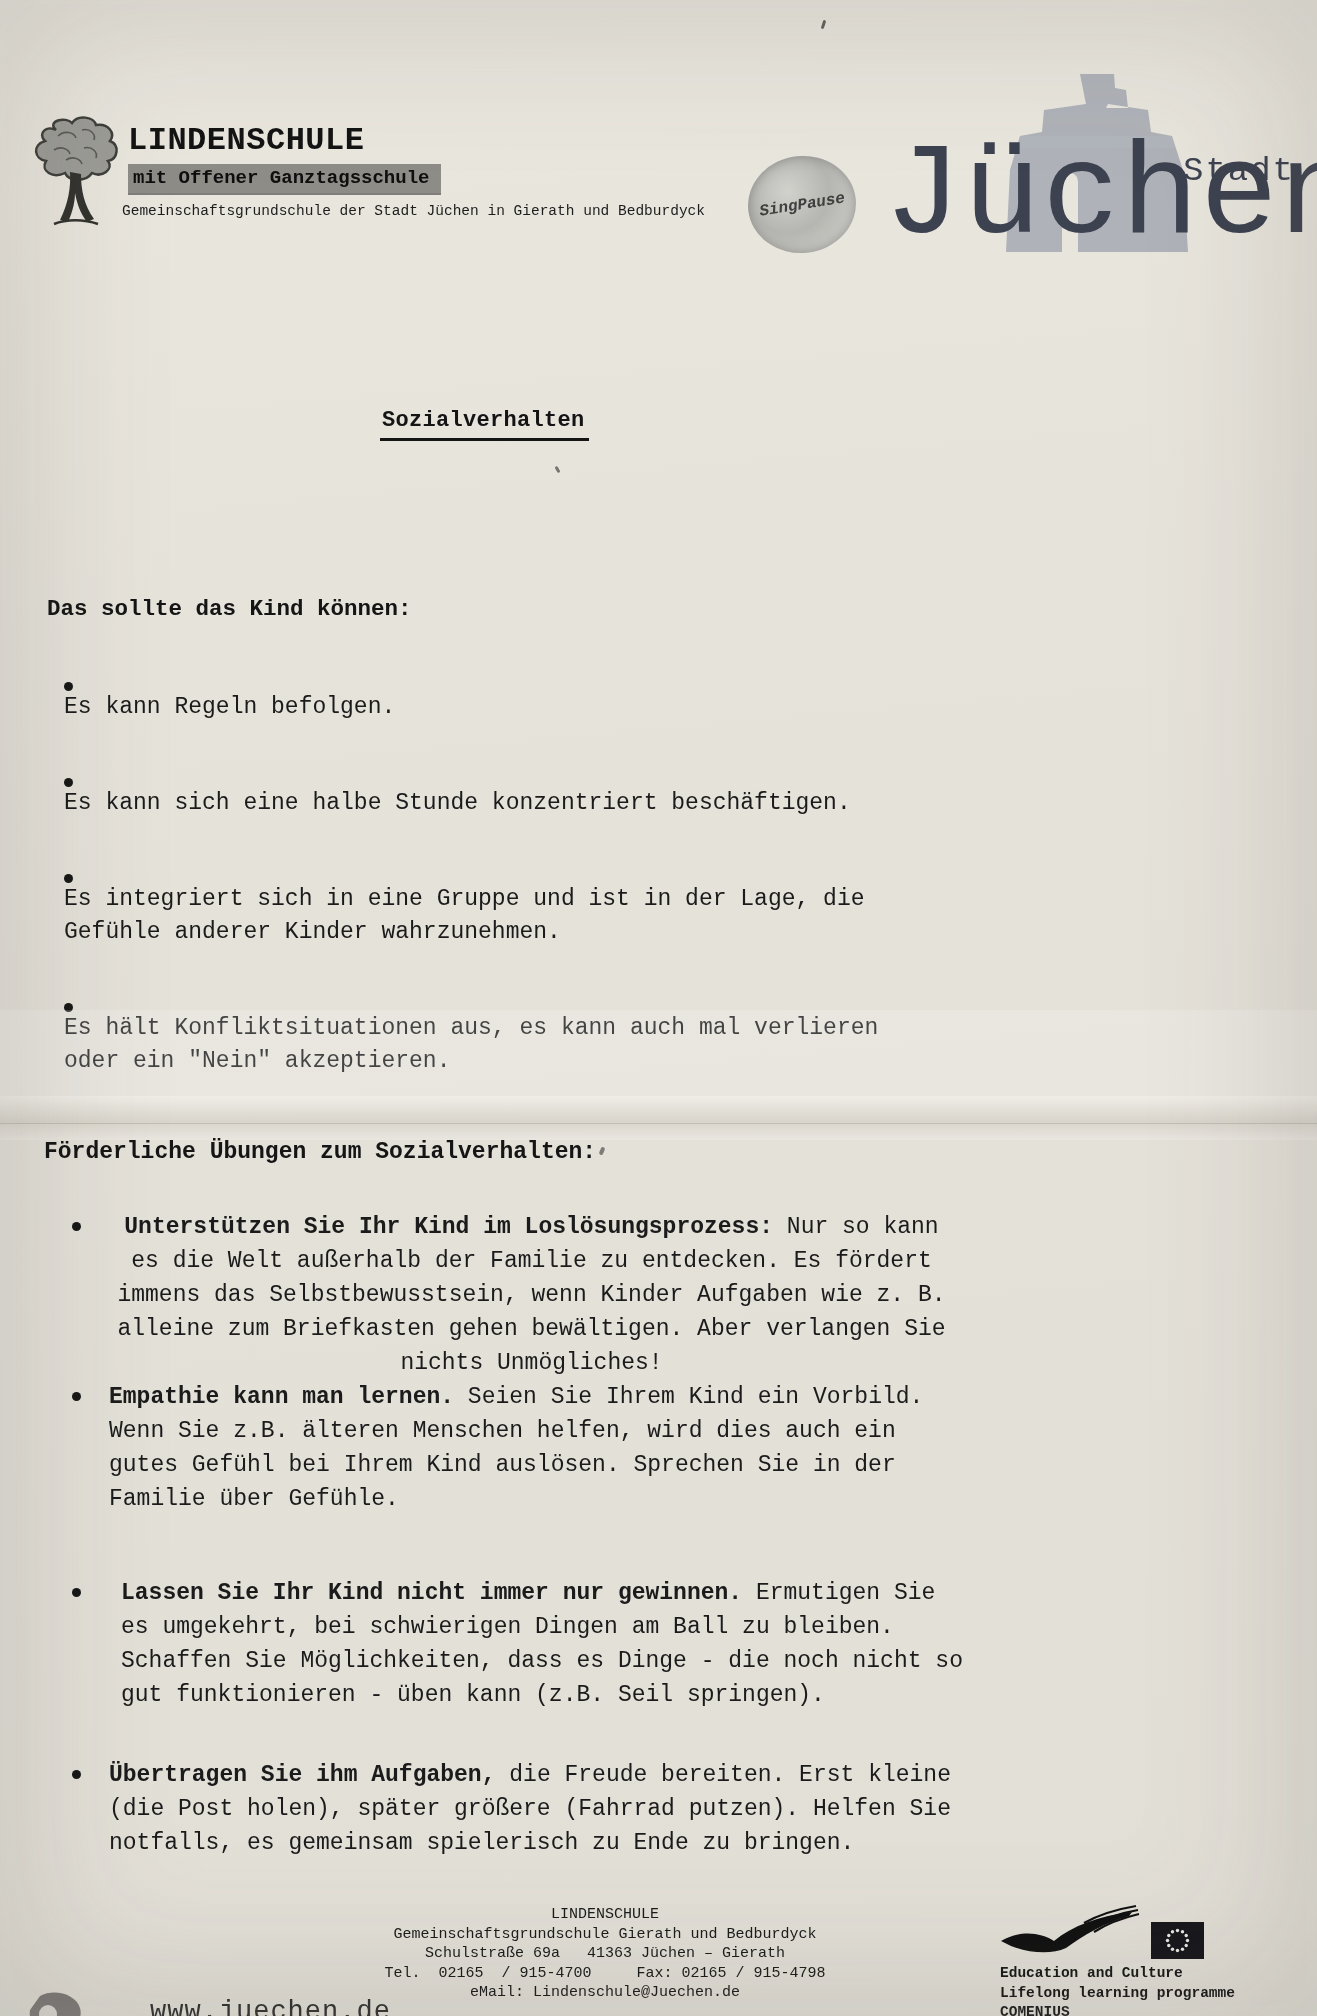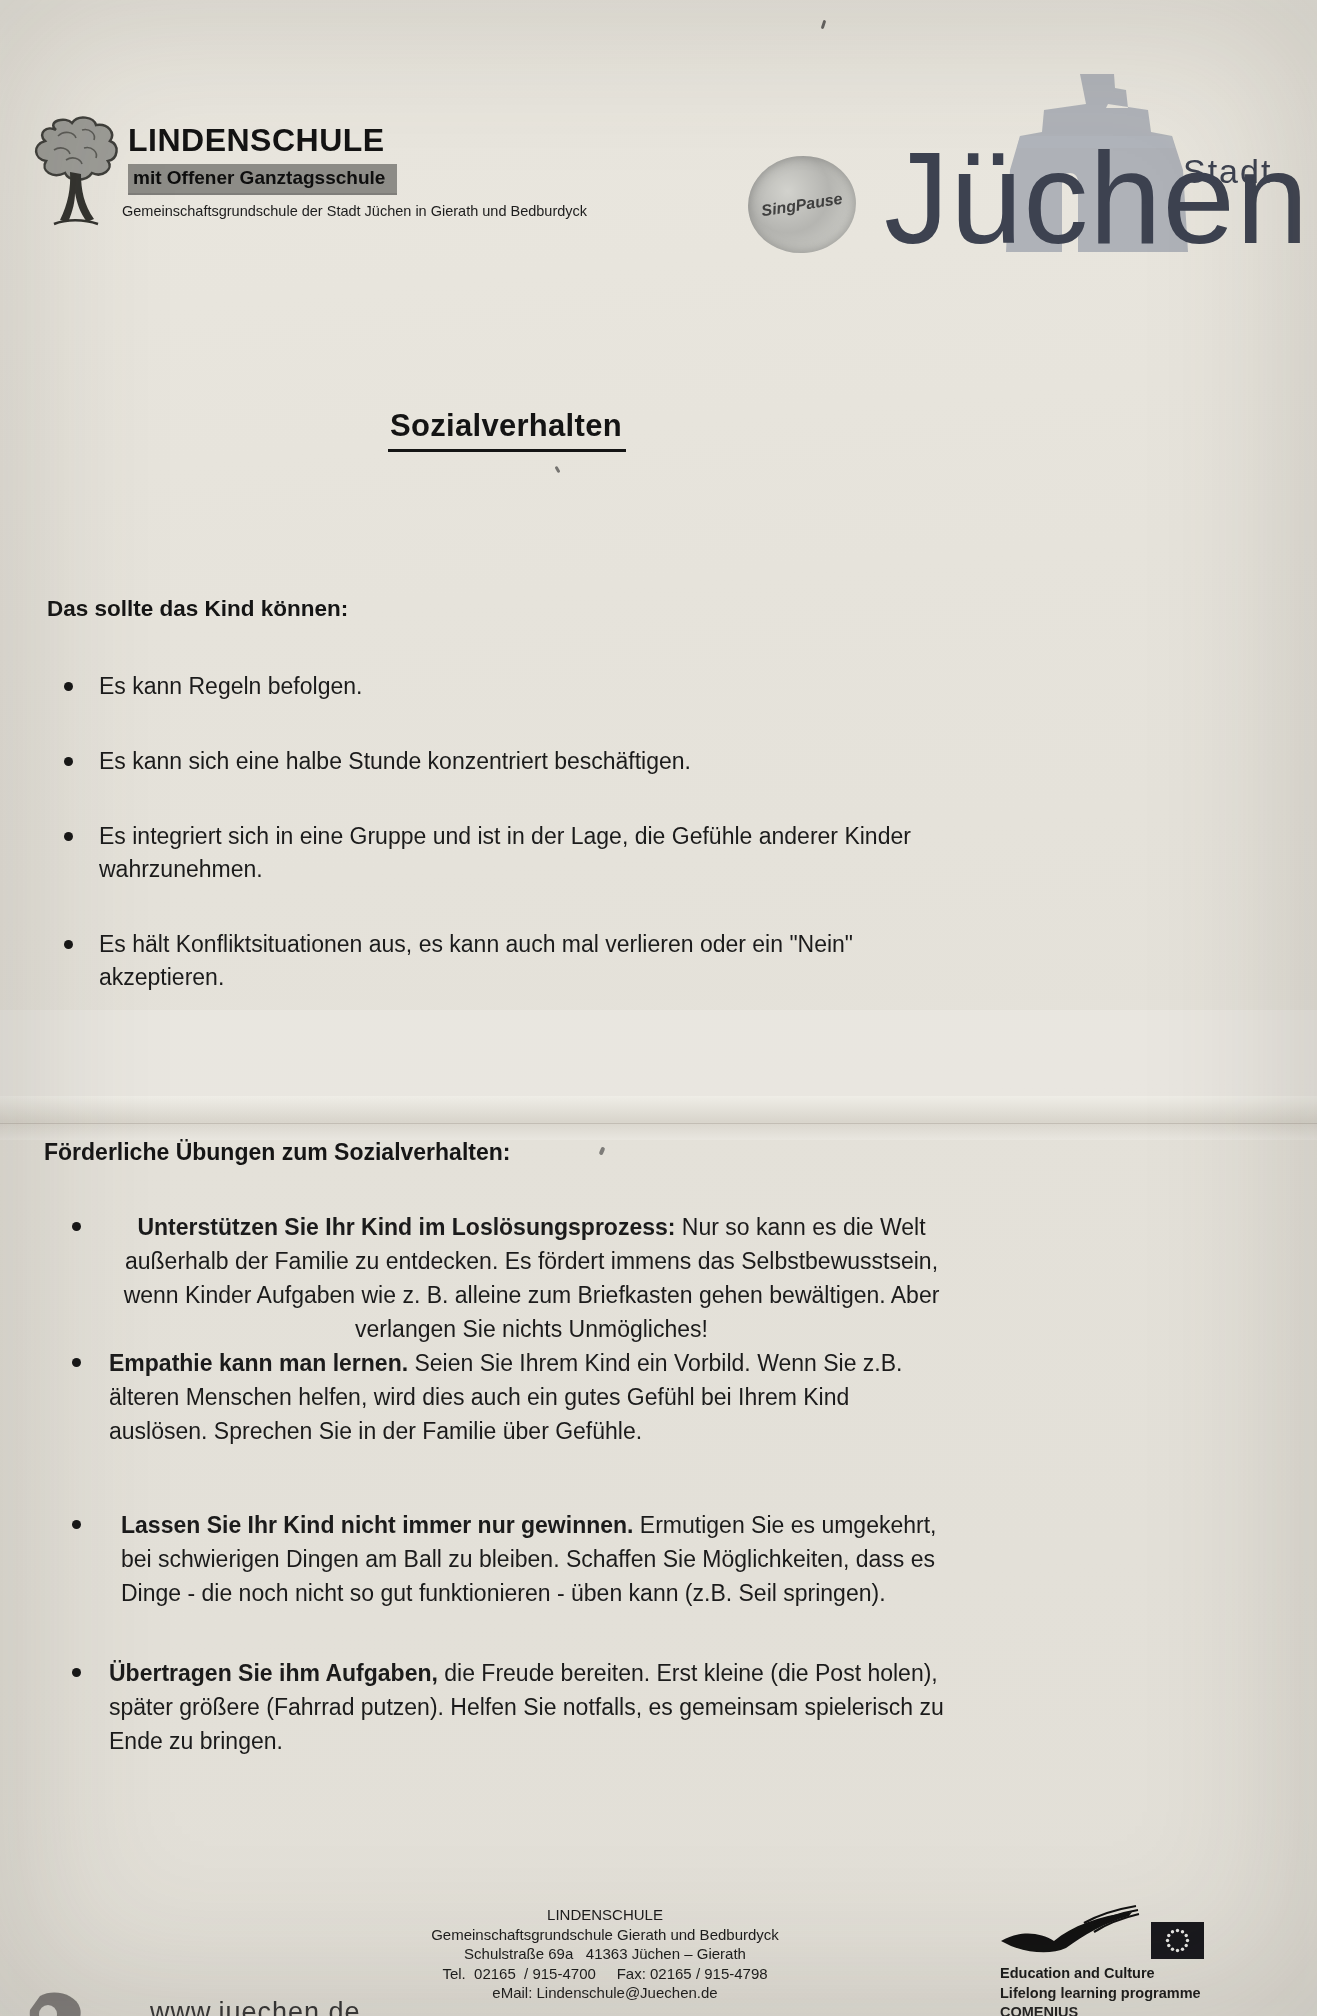--- a/index.html
+++ b/index.html
@@ -1,48 +1,48 @@
 <!DOCTYPE html>
 <html><head>
 <meta charset="utf-8">
 <style>
   html,body{margin:0;padding:0;background:#cfccc4;}
   .page{
     position:relative;width:1317px;height:2016px;overflow:hidden;
     background:linear-gradient(175deg,#eae7df 0%,#e6e3db 30%,#e4e1d9 55%,#e2dfd7 100%);
-    font-family:Liberation Sans, sans-serif;color:#1c1c1c;
+    font-family:Liberation Mono, monospace;color:#1c1c1c;
   }
   .page::after{
     content:"";position:absolute;inset:0;pointer-events:none;
     box-shadow:inset 0 0 150px 25px rgba(72,64,52,0.17), inset 0 0 40px rgba(255,255,255,0.10);
   }
   .abs{position:absolute;}
   
   .school-name{left:128px;top:122px;font-size:32px;font-weight:bold;letter-spacing:0.5px;color:#141414;}
   .school-sub{left:128px;top:164px;background:#8d8c87;color:#0e0e0e;font-weight:bold;font-size:19px;
     padding:3px 12px 4px 5px;box-shadow:0 2px 0 rgba(40,40,40,0.55);}
   .school-desc{left:122px;top:203px;font-size:14.5px;color:#1d1d1d;}
   .stamp{left:748px;top:156px;width:108px;height:97px;border-radius:50%;transform:rotate(-6deg);
     background:radial-gradient(circle at 38% 35%, #d2d2cd 0%, #b5b5b1 45%, #c6c6c1 70%, #d8d7d2 100%);
     box-shadow:inset 0 0 12px rgba(90,90,88,0.5);display:flex;align-items:center;justify-content:center;}
   .stamp span{font-size:16px;font-weight:bold;font-style:italic;color:rgba(45,45,45,0.88);transform:rotate(-3deg);}
   .city-name{left:884px;top:133px;font-size:130px;letter-spacing:1px;font-weight:500;color:#3d4250;line-height:1;}
   .city-small{left:1183px;top:128px;font-size:34px;color:#3d4250;letter-spacing:2px;margin-top:24px;}
   .tower{left:1002px;top:74px;}
   
-  .title{left:380px;top:408px;font-size:31px;font-weight:bold;color:#141414;
-    border-bottom:3.5px solid #151515;padding:0 4px 5px 2px;letter-spacing:0.3px;margin-left:8px;}
+  .title{left:380px;top:408px;font-size:22px;font-weight:bold;color:#141414;
+    border-bottom:3.5px solid #151515;padding:0 4px 5px 2px;letter-spacing:0.3px;}
   
   .h1a{left:47px;top:596px;font-size:22.5px;font-weight:bold;color:#151515;}
   .h2a{left:44px;top:1139px;font-size:23px;font-weight:bold;color:#151515;}
   ul{list-style:none;margin:0;padding:0;}
   .brow{display:flex;}
   .dot{flex:0 0 9px;width:9px;height:9px;border-radius:50%;background:#161616;margin-top:12px;}
   .s1{left:64px;top:670px;}
-  .s1 .brow{margin-bottom:42px;}
+  .s1 .brow{margin-bottom:42px;flex-direction:column;}
   .s1 .dot{margin-right:26px;}
   .s1 .btxt{width:880px;font-size:23px;line-height:33px;color:#1b1b1b;}
   .s2{left:72px;top:1210px;}
   .s2 .dot{margin-right:28px;}
   .s2 .btxt{width:845px;font-size:23px;line-height:34px;color:#1b1b1b;}
   .s2 li:nth-child(1) .brow{text-align:center;}
   .s2 li:nth-child(2) .brow{margin-bottom:60px;}
   .s2 li:nth-child(3) .brow{margin-bottom:46px;gap:12px;}
   .bold{font-weight:bold;}
   

